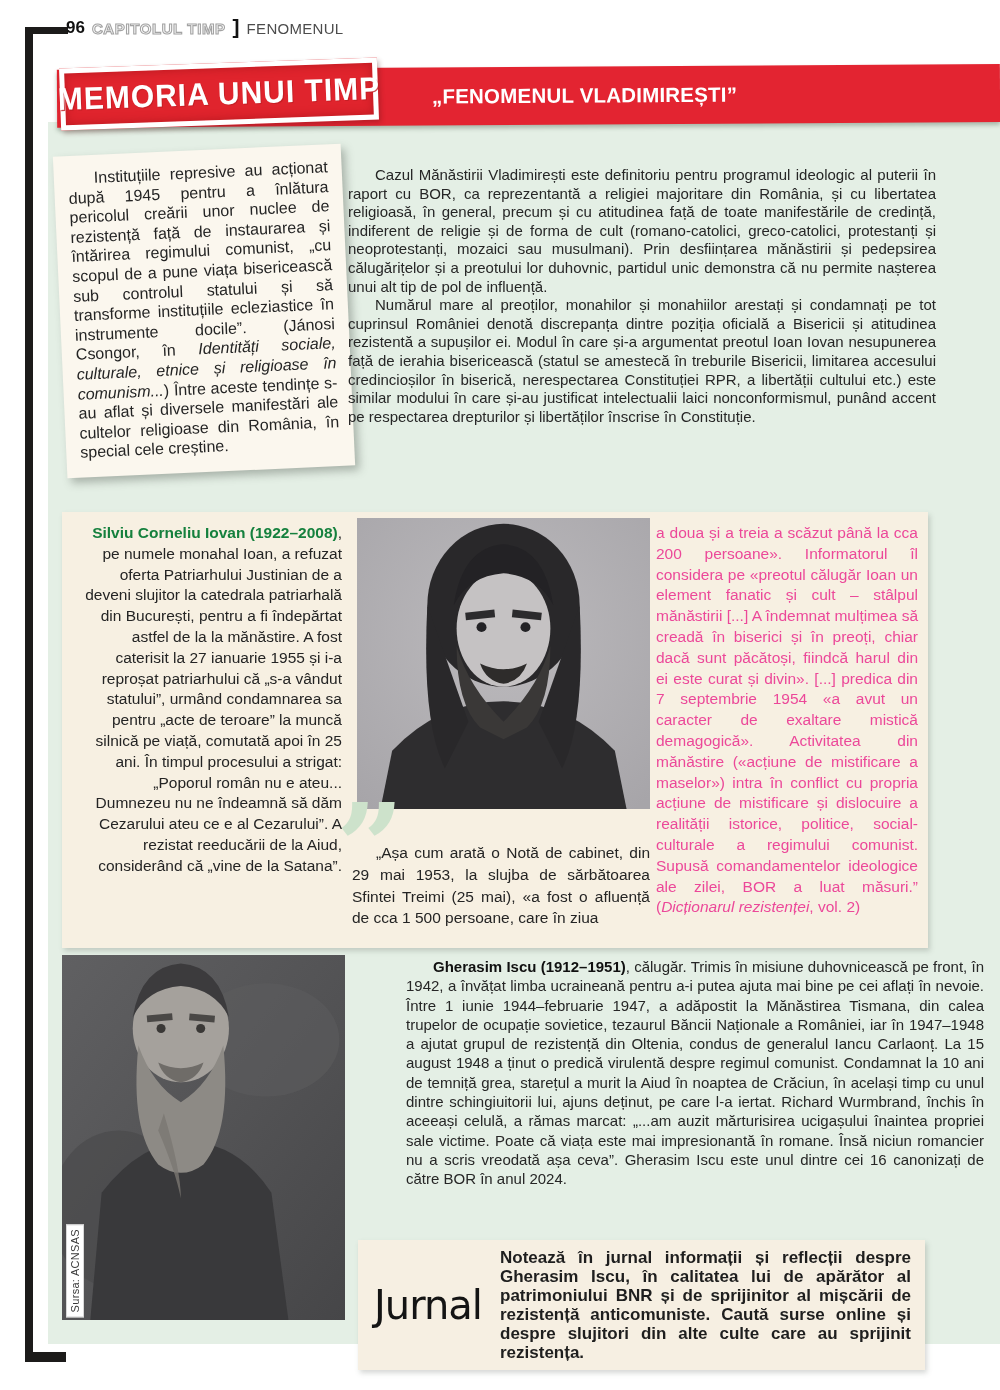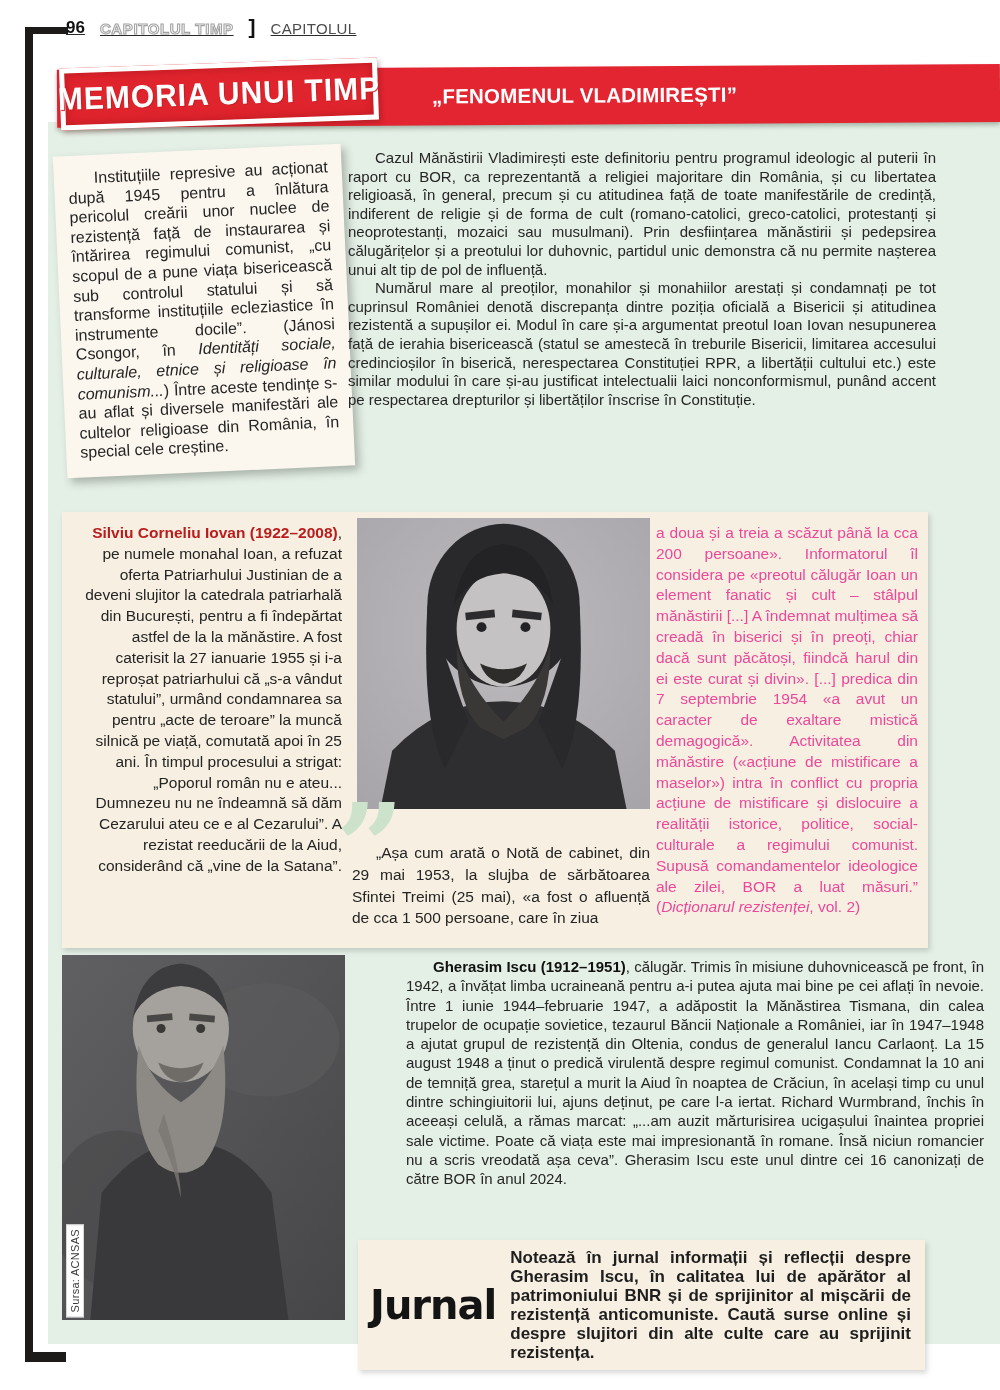--- a/index.html
+++ b/index.html
@@ -5,21 +5,21 @@
   html,body{margin:0;padding:0;background:#ffffff;}
   .page{position:relative;width:1000px;height:1390px;background:#ffffff;overflow:hidden;
         font-family:"Liberation Sans",sans-serif;color:#2a2a2a;}
 
   
   .frame-v{position:absolute;left:25px;top:27px;width:8px;height:1335px;background:#1c1b1a;}
   .frame-top{position:absolute;left:25px;top:27px;width:43px;height:7px;background:#1c1b1a;}
   .frame-bottom{position:absolute;left:25px;top:1352px;width:41px;height:10px;background:#1c1b1a;}
 
   
-  .header{position:absolute;left:66px;top:16px;height:24px;display:flex;align-items:center;gap:15px;white-space:nowrap;text-decoration:underline;}
+  .header{position:absolute;left:66px;top:16px;height:24px;display:flex;align-items:center;gap:7px;white-space:nowrap;}
   .pagenum{font-weight:700;font-size:17px;color:#121212;}
   .chapter{font-weight:700;font-size:15px;color:#fdfdfd;-webkit-text-stroke:1.1px #a3a3a3;letter-spacing:.6px;}
   .hbracket{font-weight:700;font-size:21px;color:#121212;transform:translateY(-1px);}
   .section{font-size:15px;color:#4c4c4c;letter-spacing:.3px;}
 
   
   .green-bg{position:absolute;left:48px;top:122px;width:952px;height:1222px;background:#e4efe5;}
 
   
   .banner{position:absolute;left:57px;top:64px;width:943px;height:58px;background:#e32431;
@@ -33,29 +33,29 @@
   .stamp span{color:#ffffff;font-weight:700;font-size:30px;letter-spacing:1px;white-space:nowrap;
          text-shadow:1px 1px 0 rgba(190,30,35,.8);transform:scaleY(1.05);}
 
   
   .note{position:absolute;left:60px;top:150px;width:288px;background:#fbf7ee;
         transform:rotate(-2.6deg);padding:13px 14px 15px 14px;box-sizing:border-box;
         box-shadow:4px 5px 8px rgba(60,70,60,.35);}
   .note p{margin:0;font-size:16px;line-height:19.6px;text-align:justify;text-indent:26px;color:#242424;}
 
   
-  .intro{position:absolute;left:348px;top:149px;width:588px;}
+  .intro{position:absolute;left:348px;top:166px;width:588px;}
   .intro p{margin:0;font-size:15px;line-height:18.6px;text-align:justify;text-indent:27px;color:#262626;}
 
   
   .bio-panel{position:absolute;left:62px;top:512px;width:866px;height:436px;background:#f7f0e2;
              box-shadow:2px 3px 5px rgba(90,100,90,.25);}
   .bio-left{position:absolute;left:76px;top:523px;width:266px;font-size:15.5px;line-height:20.8px;
             text-align:right;color:#242424;}
-  .bio-left b{color:#b91c1c;}
+  .bio-left b{color:#15803d;}
   .bio-right{position:absolute;left:656px;top:523px;width:262px;font-size:15.5px;line-height:20.8px;
              text-align:justify;color:#ec4899;}
   .photo-mid{position:absolute;left:357px;top:518px;width:293px;height:291px;overflow:hidden;}
   .photo-mid svg{display:block;width:100%;height:100%;}
   .ornament{position:absolute;left:336px;top:788px;font-size:118px;line-height:1;
             font-family:"DejaVu Serif",serif;color:#cde2cb;z-index:1;font-weight:700;}
   .caption{position:absolute;left:352px;top:826px;width:298px;z-index:2;font-size:15.5px;
            line-height:21.8px;text-align:justify;color:#242424;text-indent:24px;margin-top:16px;}
 
   
@@ -64,42 +64,42 @@
   .photo-source{position:absolute;left:4px;bottom:3px;background:#ffffff;color:#3a3a3a;
                 font-size:11px;padding:4px 2px;writing-mode:vertical-rl;transform:rotate(180deg);
                 letter-spacing:.3px;border:1px solid #d8d8d8;}
   .iscu-text{position:absolute;left:358px;top:957px;width:578px;font-size:15px;line-height:19.3px;
              text-align:justify;color:#262626;text-indent:27px;margin-left:48px;}
   .iscu-text b{color:#101010;}
 
   .jurnal{position:absolute;left:358px;top:1240px;width:567px;min-height:90px;background:#f6efe2;
           box-sizing:border-box;display:flex;align-items:center;gap:14px;padding:8px 14px 8px 12px;
           box-shadow:2px 3px 5px rgba(90,100,90,.25);}
-  .jurnal-label{flex:0 0 116px;font-size:40px;font-weight:700;color:#141414;text-align:center;
+  .jurnal-label{flex:0 0 116px;font-size:40px;font-weight:400;color:#141414;text-align:center;
                 font-family:"DejaVu Sans",sans-serif;letter-spacing:-1px;}
   .jurnal-text{flex:1;font-size:17px;line-height:19px;font-weight:600;text-align:justify;color:#1e1e1e;}
 
   i{font-style:italic;}
 </style>
 </head>
 <body>
 
 <div class="page">
 
   <div class="green-bg"></div>
 
   <div class="frame-v"></div>
   <div class="frame-top"></div>
   <div class="frame-bottom"></div>
 
   <div class="header">
     <span class="pagenum">96</span>
     <span class="chapter">CAPITOLUL TIMP</span>
     <span class="hbracket">]</span>
-    <span class="section">CAPITOLUL</span>
+    <span class="section">FENOMENUL</span>
   </div>
 
   <div class="banner">
     <div class="banner-title">„FENOMENUL VLADIMIREȘTI”</div>
   </div>
   <div class="stamp">
     <span>MEMORIA UNUI TIMP</span>
   </div>
 
   <div class="note">

